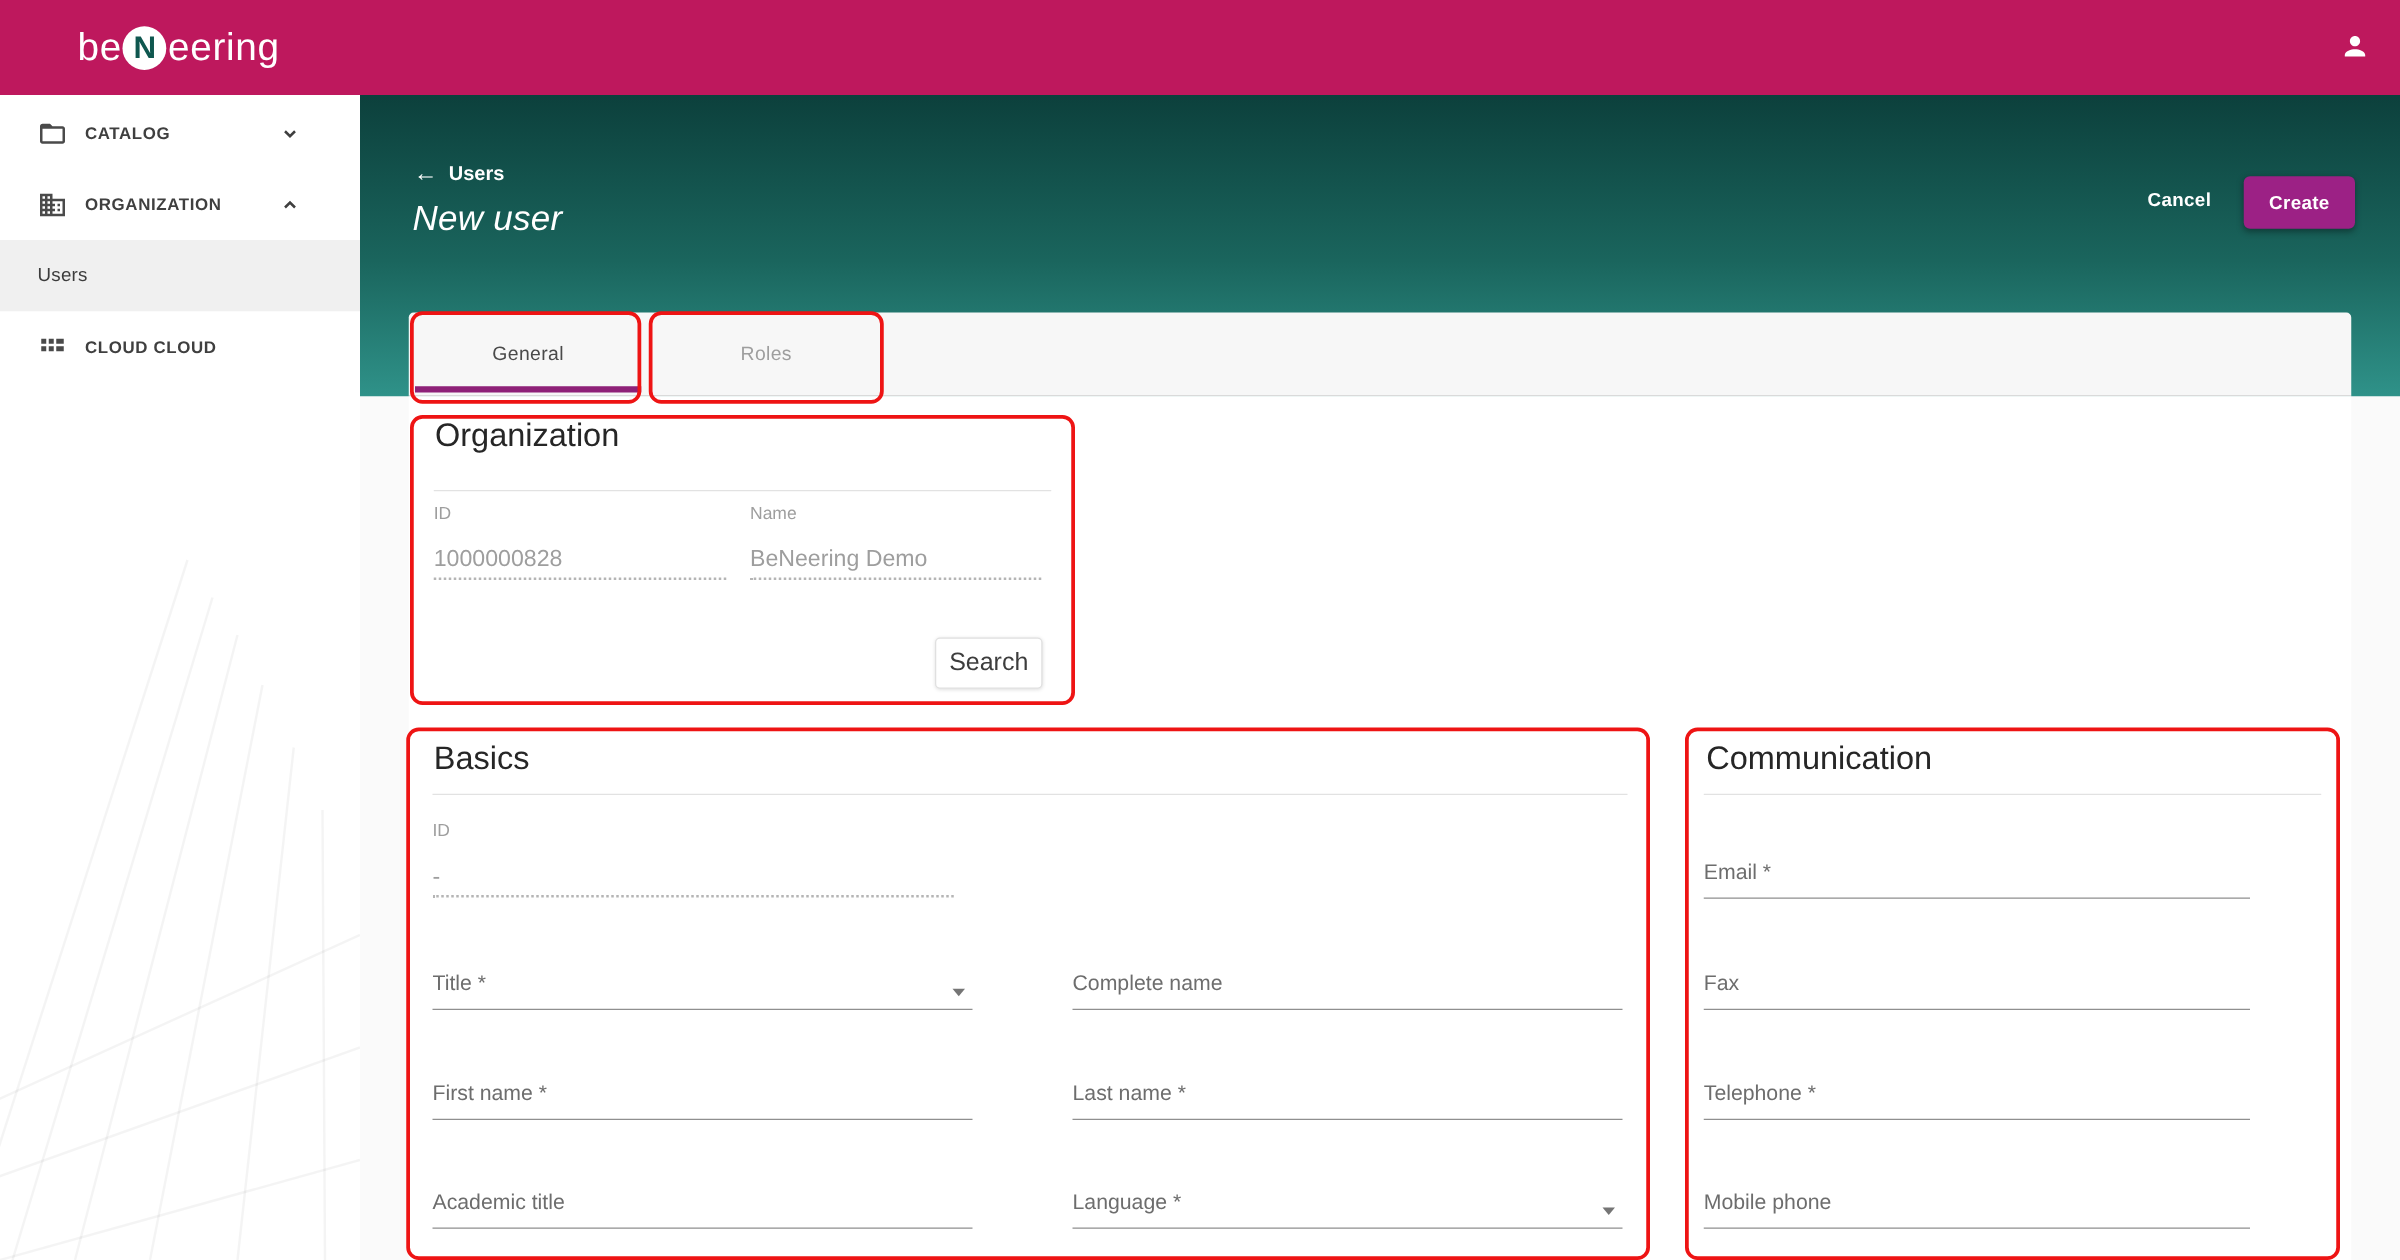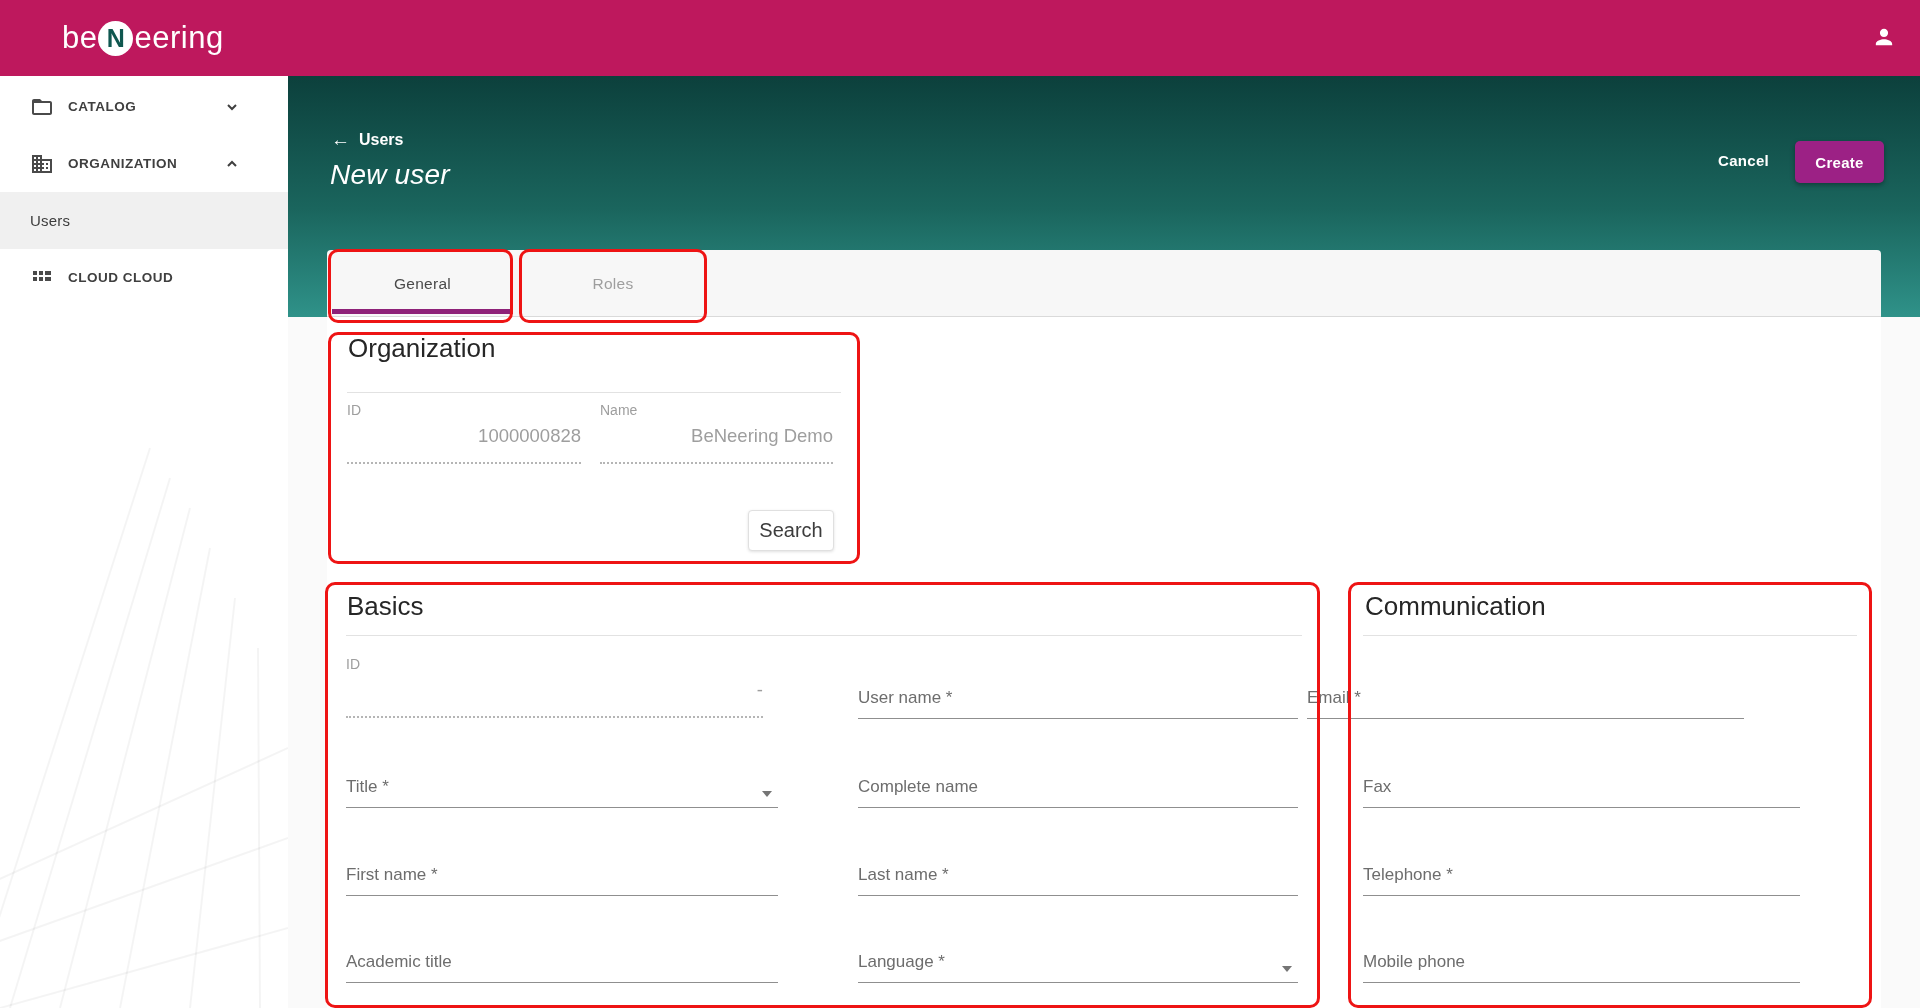--- a/index.html
+++ b/index.html
@@ -110,21 +110,21 @@
   
   .content {
     position:absolute; left:327px; top:317px; width:1554px; height:691px;
     background:#ffffff; z-index:12;
   }
   .sec-title { position:absolute; font-size:26px; font-weight:400; color:#262626; }
   .sec-divider { position:absolute; height:1px; background:#e2e2e2; }
 
   .field { position:absolute; }
   .flabel-sm { font-size:14px; color:#9e9e9e; display:block; }
-  .fvalue-dis { font-size:18.5px; color:#9e9e9e; display:block; margin-top:7px;text-align:right; }
+  .fvalue-dis { font-size:18.5px; color:#9e9e9e; display:block; margin-top:18px; }
   .field.disabled { border-bottom:2px dotted #b5b5b5; }
   .field.editable { border-bottom:1px solid #8f8f8f; }
   .flabel { font-size:17px; color:#6d6d6d; display:block; }
   .caret {
     position:absolute; right:6px; bottom:10px; width:0; height:0;
     border-left:5px solid transparent; border-right:5px solid transparent;
     border-top:6px solid #757575;
   }
   .search-btn {
     position:absolute; left:421px; top:193px; width:86px; height:41px;
@@ -249,23 +249,20 @@
   </div>
   <button class="search-btn">Search</button>
 
   <div class="sec-title" style="left:20px; top:274px;">Basics</div>
   <div class="sec-divider" style="left:19px; top:318px; width:956px;"></div>
 
   <div class="field disabled" style="left:19px; top:339px; width:417px; height:62px;">
     <span class="flabel-sm">ID</span>
     <span class="fvalue-dis">-</span>
   </div>
-  <div class="field editable" style="left:531px; top:371px; width:440px; height:31px;">
-    <span class="flabel">User name *</span>
-  </div>
 
   <div class="field editable" style="left:19px; top:460px; width:432px; height:31px;">
     <span class="flabel">Title *</span>
     <span class="caret"></span>
   </div>
   <div class="field editable" style="left:531px; top:460px; width:440px; height:31px;">
     <span class="flabel">Complete name</span>
   </div>
 
   <div class="field editable" style="left:19px; top:548px; width:432px; height:31px;">
@@ -279,21 +276,21 @@
     <span class="flabel">Academic title</span>
   </div>
   <div class="field editable" style="left:531px; top:635px; width:440px; height:31px;">
     <span class="flabel">Language *</span>
     <span class="caret"></span>
   </div>
 
   <div class="sec-title" style="left:1038px; top:274px;">Communication</div>
   <div class="sec-divider" style="left:1036px; top:318px; width:494px;"></div>
 
-  <div class="field editable" style="left:980px; top:371px; width:437px; height:31px;">
+  <div class="field editable" style="left:1036px; top:371px; width:437px; height:31px;">
     <span class="flabel">Email *</span>
   </div>
   <div class="field editable" style="left:1036px; top:460px; width:437px; height:31px;">
     <span class="flabel">Fax</span>
   </div>
   <div class="field editable" style="left:1036px; top:548px; width:437px; height:31px;">
     <span class="flabel">Telephone *</span>
   </div>
   <div class="field editable" style="left:1036px; top:635px; width:437px; height:31px;">
     <span class="flabel">Mobile phone</span>

